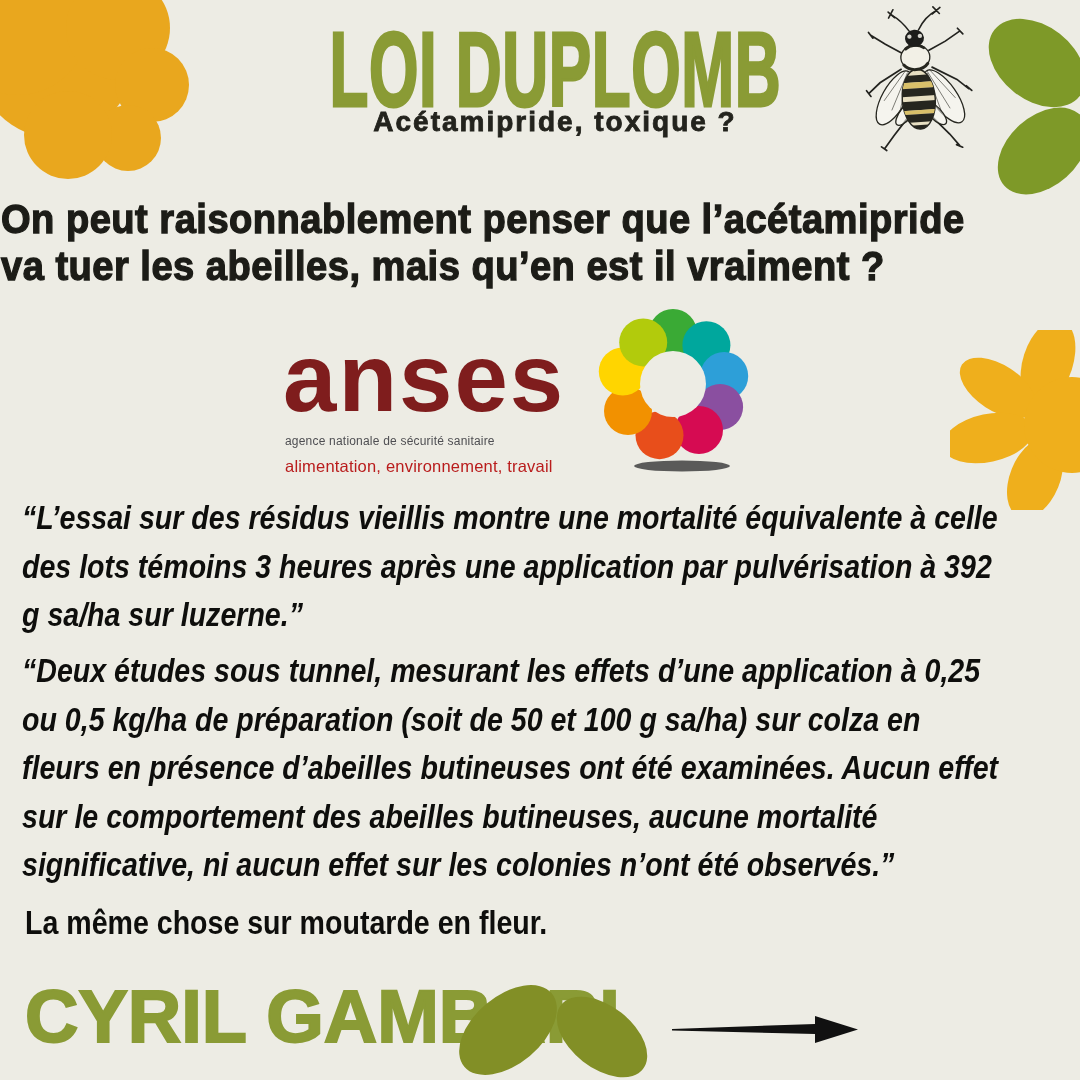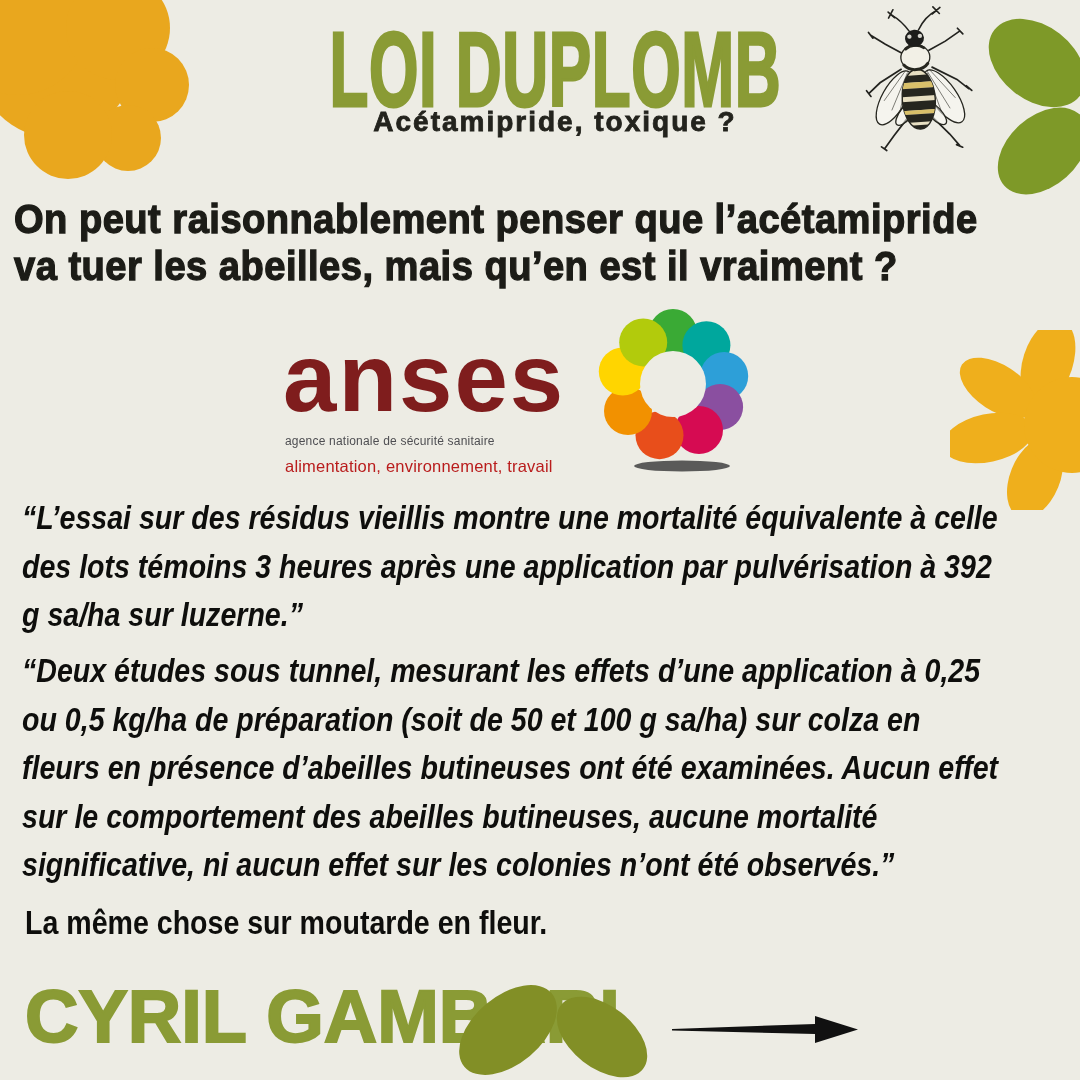--- a/index.html
+++ b/index.html
@@ -21,21 +21,21 @@
     transform:scaleX(0.60);transform-origin:center top;
     display:inline-block;white-space:nowrap;letter-spacing:1px;
   }
   .subtitle-wrap{top:106px;left:40px;right:10px;text-align:center;}
   .subtitle{
     font-size:28px;font-weight:700;color:#23231D;letter-spacing:2px;
     -webkit-text-stroke:0.8px #23231D;white-space:nowrap;
   }
 
   
-  .intro{top:196px;left:14px;font-weight:700;color:#1C1C17;}
+  .intro{top:196px;left:1px;font-weight:700;color:#1C1C17;}
   .intro .line{
     font-size:41px;line-height:47px;letter-spacing:0.5px;
     -webkit-text-stroke:1.3px #1C1C17;
     transform:scaleX(0.93);transform-origin:left top;white-space:nowrap;
   }
 
   
   .anses-word{top:330px;left:283px;font-size:96px;line-height:1;font-weight:700;
     color:#7f1d1d;letter-spacing:2px;}
   .anses-tag1{top:434px;left:285px;font-size:12px;color:#4E4E52;letter-spacing:0.2px;}

